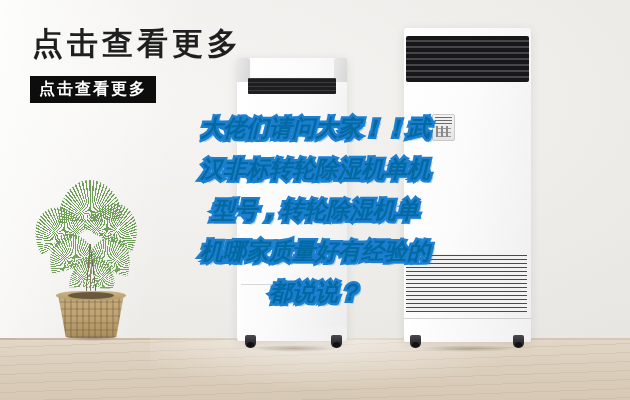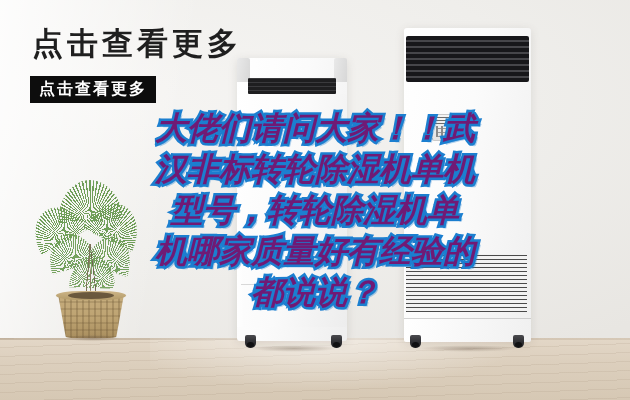--- a/index.html
+++ b/index.html
@@ -307,25 +307,25 @@
     cursor: pointer;
   }
 
   
   .headline {
     position: absolute;
     left: 72px;
     top: 108px;
     width: 486px;
     text-align: center;
-    font-size: 32px;
+    font-size: 23px;
     font-weight: bold;
     line-height: 41px;
     letter-spacing: 0px;
-    color: #701a75;
+    color: #0369a1;
     -webkit-text-stroke: 5px #1c7fd0;
     paint-order: stroke fill;
     text-shadow:
        2px 2px 0 rgba(28,127,208,.55),
        3px 3px 0 rgba(28,127,208,.35);
     white-space: pre-line;
     font-style: italic;
   }
 </style>
 </head>

